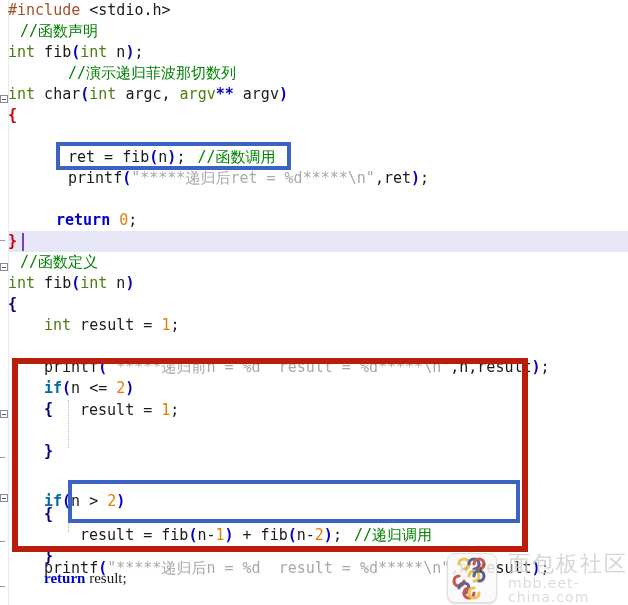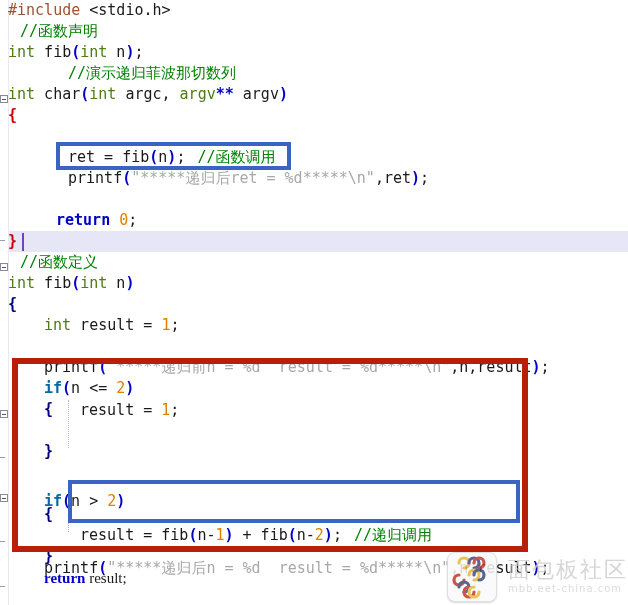--- a/index.html
+++ b/index.html
@@ -141,21 +141,21 @@
   }
   .wm-title {
     font-family: "DejaVu Sans", "Liberation Sans", sans-serif;
     font-size: 22px;
     letter-spacing: 2px;
     color: #cfcfcf;
     line-height: 24px;
   }
   .wm-sub {
     font-family: "DejaVu Sans", "Liberation Sans", sans-serif;
-    font-size: 10px;
+    font-size: 14px;
     letter-spacing: 1px;
     color: #d6d6d6;
     line-height: 14px;
   }
 </style>
 </head>
 <body>
 
 <div id="editor">
 

